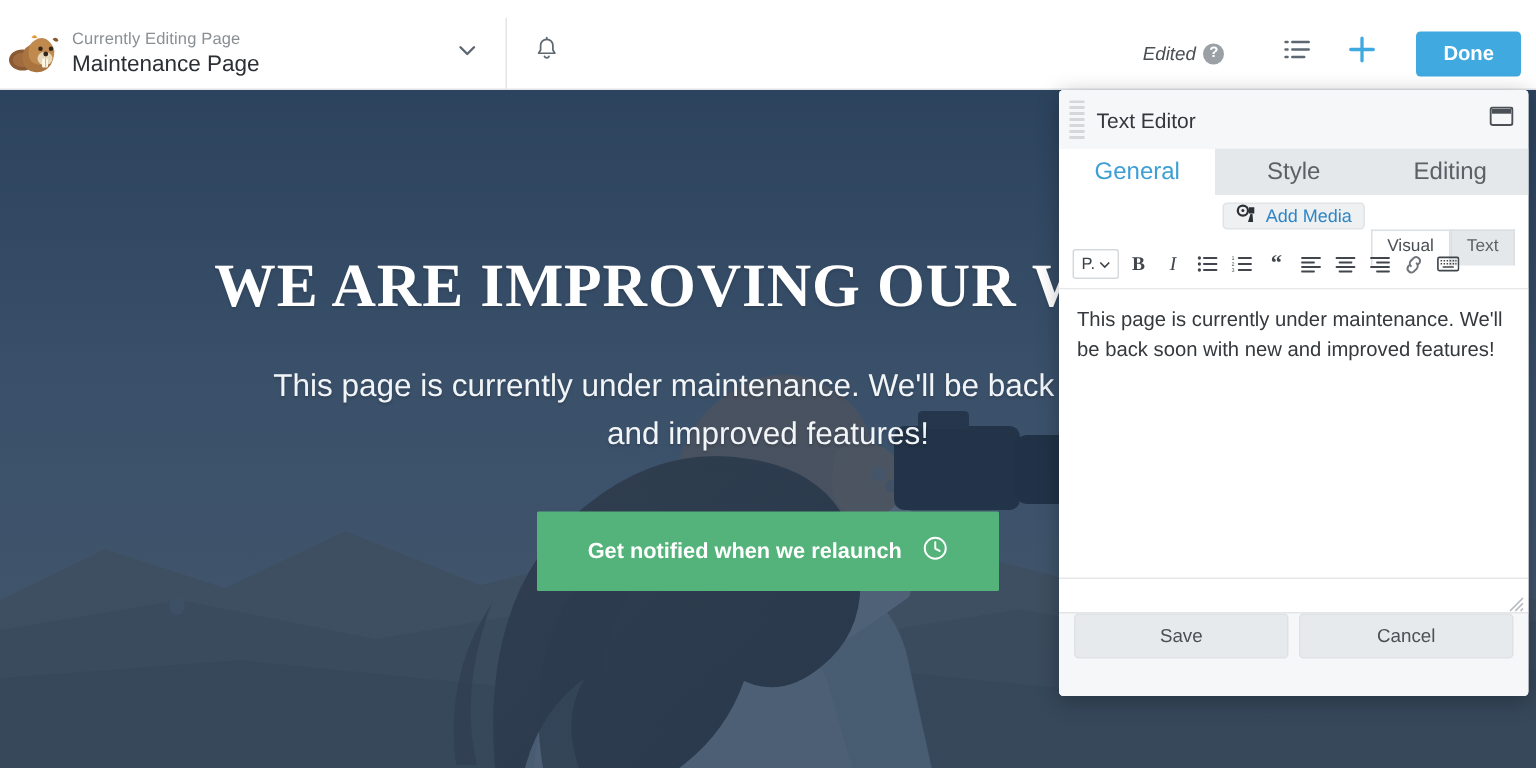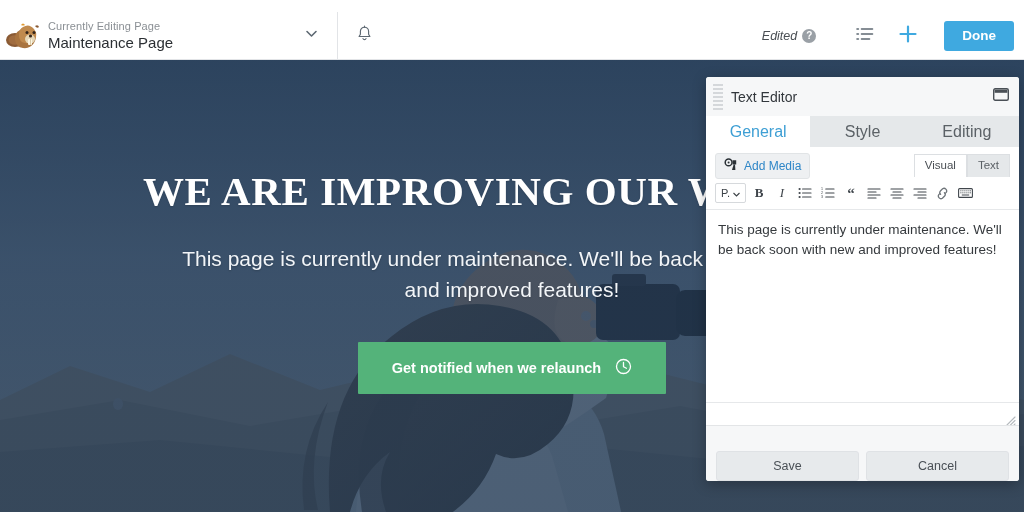--- a/index.html
+++ b/index.html
@@ -193,21 +193,21 @@
     gap: 14px;
     cursor: pointer;
     font-family: "Liberation Sans", sans-serif;
     border-radius: 1px;
   }
 
   
   .panel {
     position: absolute;
     left: 706px;
-    top: 77px;
+    top: 60px;
     width: 313px;
     height: 404px;
     background: #f6f7f8;
     border-radius: 3px;
     box-shadow: 0 3px 14px rgba(0,0,0,0.28);
     z-index: 40;
     display: flex;
     flex-direction: column;
     overflow: hidden;
   }
@@ -272,20 +272,21 @@
     flex-direction: column;
     position: relative;
     overflow: hidden;
   }
   .ed-toolbar-top {
     display: flex;
     align-items: center;
     height: 34px;
     padding: 5px 9px 2px 9px;
     box-sizing: border-box;
+    flex-direction: column;
   }
   .add-media {
     display: inline-flex;
     align-items: center;
     gap: 6px;
     background: #eef0f2;
     border: 1px solid #e1e4e6;
     border-radius: 3px;
     height: 24px;
     padding: 0 8px;
@@ -364,21 +365,21 @@
     right: 3px;
     bottom: 3px;
     width: 10px;
     height: 10px;
   }
   .panel-foot {
     flex: 0 0 56px;
     background: #f6f7f8;
     border-top: 1px solid #e3e5e7;
     display: flex;
-    align-items: flex-end;
+    align-items: flex-start;
     justify-content: center;
     gap: 7px;
     padding: 0 10px;
     box-sizing: border-box;
   }
   .foot-btn {
     flex: 1 1 0;
     height: 30px;
     background: #e7eaec;
     border: 1px solid #dfe2e5;

